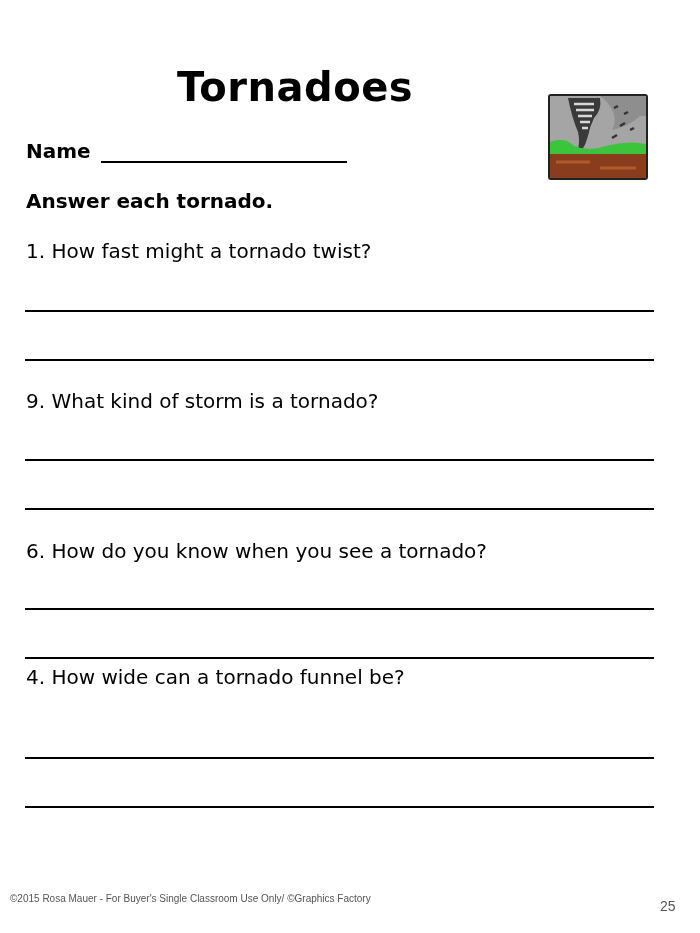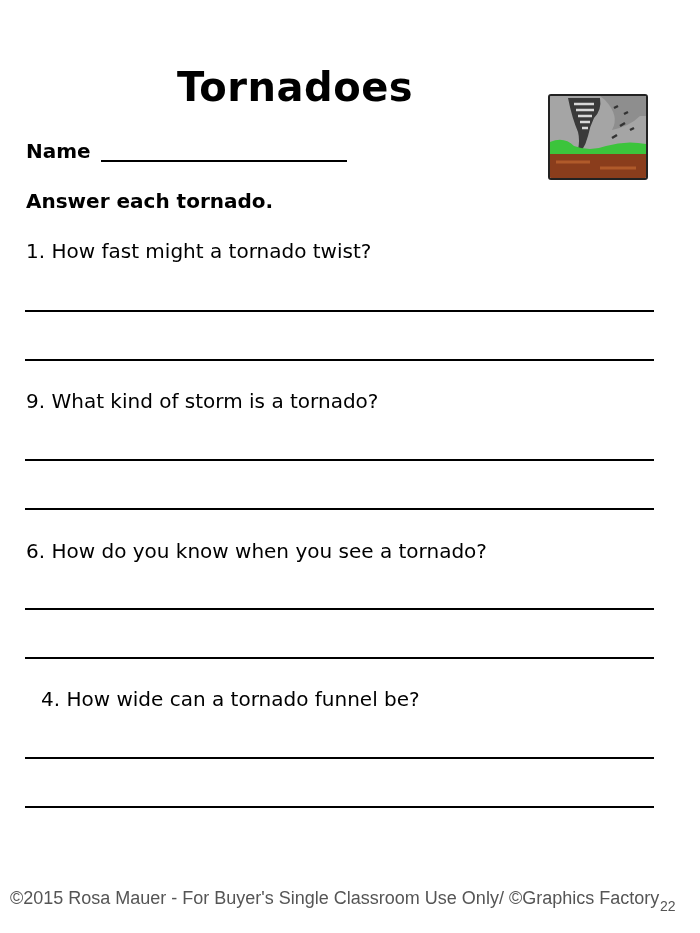--- a/index.html
+++ b/index.html
@@ -1,24 +1,24 @@
 <!DOCTYPE html>
 <html><head>
   <meta charset="utf-8">
   <style>
     html, body { margin: 0; padding: 0; background: #ffffff; }
     body { width: 700px; height: 933px; position: relative; overflow: hidden; font-family: "DejaVu Sans", sans-serif; color: #000; }
     .title { position: absolute; left: 0; width: 574px; top: 64px; text-align: center; font-size: 40px; font-weight: bold; letter-spacing: 0.5px; padding-left: 8px; }
-    .name-row { position: absolute; left: 26px; top: 139px; font-size: 20px; font-weight: bold; display: flex; align-items: center; }
+    .name-row { position: absolute; left: 26px; top: 139px; font-size: 20px; font-weight: bold; display: flex; align-items: flex-end; }
     .name-line { display: inline-block; width: 246px; border-bottom: 2.5px solid #000; margin-left: 10px; height: 20px; }
     .instructions { position: absolute; left: 26px; top: 189px; font-size: 20px; font-weight: bold; }
     .question { position: absolute; left: 26px; font-size: 20px; font-weight: normal; white-space: nowrap; }
     .answer-line { position: absolute; left: 25px; width: 629px; height: 0; border-top: 2px solid #000; }
     .picture { position: absolute; left: 548px; top: 94px; width: 96px; height: 82px; border: 2px solid #222; border-radius: 3px; overflow: hidden; background: #9c9c9c; }
-    .footer { position: absolute; left: 10px; top: 889px; font-family: "Liberation Sans", sans-serif; font-size: 18px; color: #555; line-height: 19px; text-align: center; }
+    .footer { position: absolute; left: 10px; top: 889px; font-family: "Liberation Sans", sans-serif; font-size: 10px; color: #555; line-height: 19px; text-align: center; }
     .page-num { position: absolute; left: 660px; top: 898px; font-family: "Liberation Sans", sans-serif; font-size: 14px; color: #555; }
   </style>
 </head>
 <body>
 
 <div>
   <div class="title">Tornadoes</div>
 
   <div class="picture">
     <svg width="96" height="82" viewBox="0 0 96 82">
@@ -45,21 +45,21 @@
   <div class="answer-line" style="top:359px;"></div>
 
   <div class="question" style="top:389px;">9. What kind of storm is a tornado?</div>
   <div class="answer-line" style="top:459px;"></div>
   <div class="answer-line" style="top:508px;"></div>
 
   <div class="question" style="top:539px;">6. How do you know when you see a tornado?</div>
   <div class="answer-line" style="top:608px;"></div>
   <div class="answer-line" style="top:657px;"></div>
 
-  <div class="question" style="top:687px;margin-left:15px;">4. How wide can a tornado funnel be?</div>
+  <div class="question" style="top:665px;">4. How wide can a tornado funnel be?</div>
   <div class="answer-line" style="top:757px;"></div>
   <div class="answer-line" style="top:806px;"></div>
 
   <div class="footer">
     <div>©2015 Rosa Mauer - For Buyer's Single Classroom Use Only/ ©Graphics Factory</div>
   </div>
-  <div class="page-num">22</div>
+  <div class="page-num">25</div>
 </div>
 
 </body></html>

